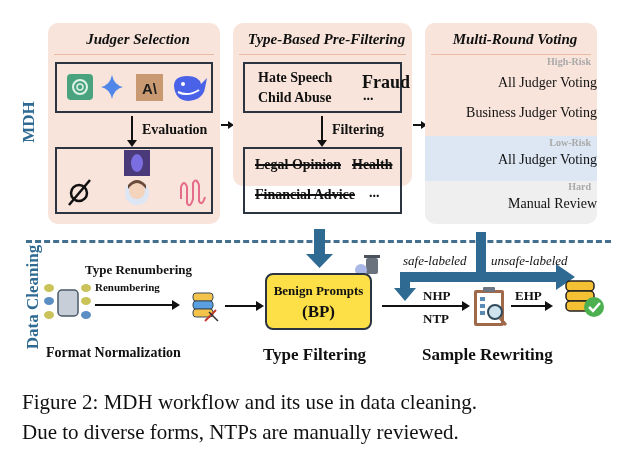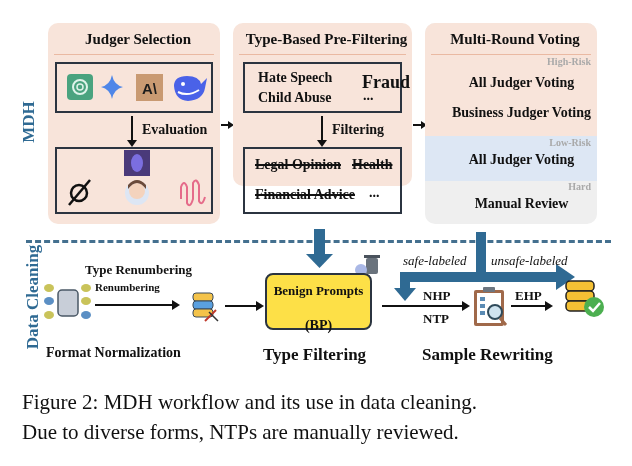--- a/index.html
+++ b/index.html
@@ -1,26 +1,26 @@
 <!DOCTYPE html>
 <html><head>
 <meta charset="utf-8">
 <style>
   html, body { margin:0; padding:0; background:#ffffff; }
   body { width:632px; height:466px; position:relative; overflow:hidden; font-family:"Liberation Serif", serif; color:#111; }
   .abs { position:absolute; }
   .panel { position:absolute; border-radius:10px; }
   .peach { background:#f8e4da; }
-  .panel-title { position:absolute; left:8px; right:0; text-align:center; font-weight:bold; font-size:15px; }
+  .panel-title { position:absolute; left:8px; right:0; text-align:center; font-weight:bold; font-size:15px;font-style:italic; }
   .sep { position:absolute; left:6px; right:6px; height:1px; background:#eab9a2; }
   .inner-box { position:absolute; border:2px solid #2b3440; }
   .bold { font-weight:bold; }
   .strike { text-decoration:line-through; text-decoration-thickness:1.5px; }
   .tier-label { position:absolute; right:6px; font-size:10px; color:#a9a9a9; font-weight:bold; }
-  .tier-text { position:absolute; left:0; right:0; text-align:center; font-weight:bold; font-size:14px;padding-left:21px; }
+  .tier-text { position:absolute; left:0; right:0; text-align:right; font-weight:normal; font-size:14px;padding-left:21px; }
   .side-label { position:absolute; transform:rotate(-90deg); transform-origin:center center; color:#2f6a93; font-weight:bold; white-space:nowrap; text-align:center; }
   .dash-line { position:absolute; height:0; border-top:3px dashed #44708f; }
   .caption { position:absolute; left:22px; font-size:21px; line-height:27px; font-family:"Liberation Serif", serif; }
 </style>
 </head>
 <body>
 
 <div class="side-label" style="left:4px; top:112px; width:50px; font-size:17px;">MDH</div>
 <div class="side-label" style="left:-27px; top:287px; width:120px; font-size:17px;">Data Cleaning</div>
 
@@ -184,21 +184,21 @@
     <rect x="566" y="281" width="28" height="10" rx="4" fill="#f4c034" stroke="#222" stroke-width="1.5"></rect>
     <rect x="566" y="291" width="28" height="10" rx="4" fill="#f4c034" stroke="#222" stroke-width="1.5"></rect>
     <rect x="566" y="301" width="28" height="10" rx="4" fill="#f4c034" stroke="#222" stroke-width="1.5"></rect>
     <circle cx="594" cy="307" r="10" fill="#4caf50"></circle>
     <polyline points="589,307 593,311 600,303" fill="none" stroke="#fff" stroke-width="2.5"></polyline>
   </g>
 </svg>
 
 <div class="abs" style="left:265px; top:273px; width:103px; height:53px; border:2px solid #2b3440; border-radius:8px; background:#fde047; text-align:center;">
   <div class="bold" style="font-size:13px; margin-top:8px;">Benign Prompts</div>
-  <div class="bold" style="font-size:14px; margin-top:19px;">(BP)</div>
+  <div class="bold" style="font-size:17px; margin-top:3px;">(BP)</div>
 </div>
 
 <div class="abs bold" style="left:85px; top:262px; font-size:13px;">Type Renumbering</div>
 <div class="abs bold" style="left:95px; top:281px; font-size:11px;">Renumbering</div>
 <div class="abs bold" style="left:46px; top:345px; font-size:14px;">Format Normalization</div>
 <div class="abs bold" style="left:263px; top:345px; font-size:17px;">Type Filtering</div>
 <div class="abs bold" style="left:422px; top:345px; font-size:17px;">Sample Rewriting</div>
 
 <div class="abs" style="left:403px; top:253px; font-size:13px; font-style:italic;">safe-labeled</div>
 <div class="abs" style="left:491px; top:253px; font-size:13px; font-style:italic;">unsafe-labeled</div>

